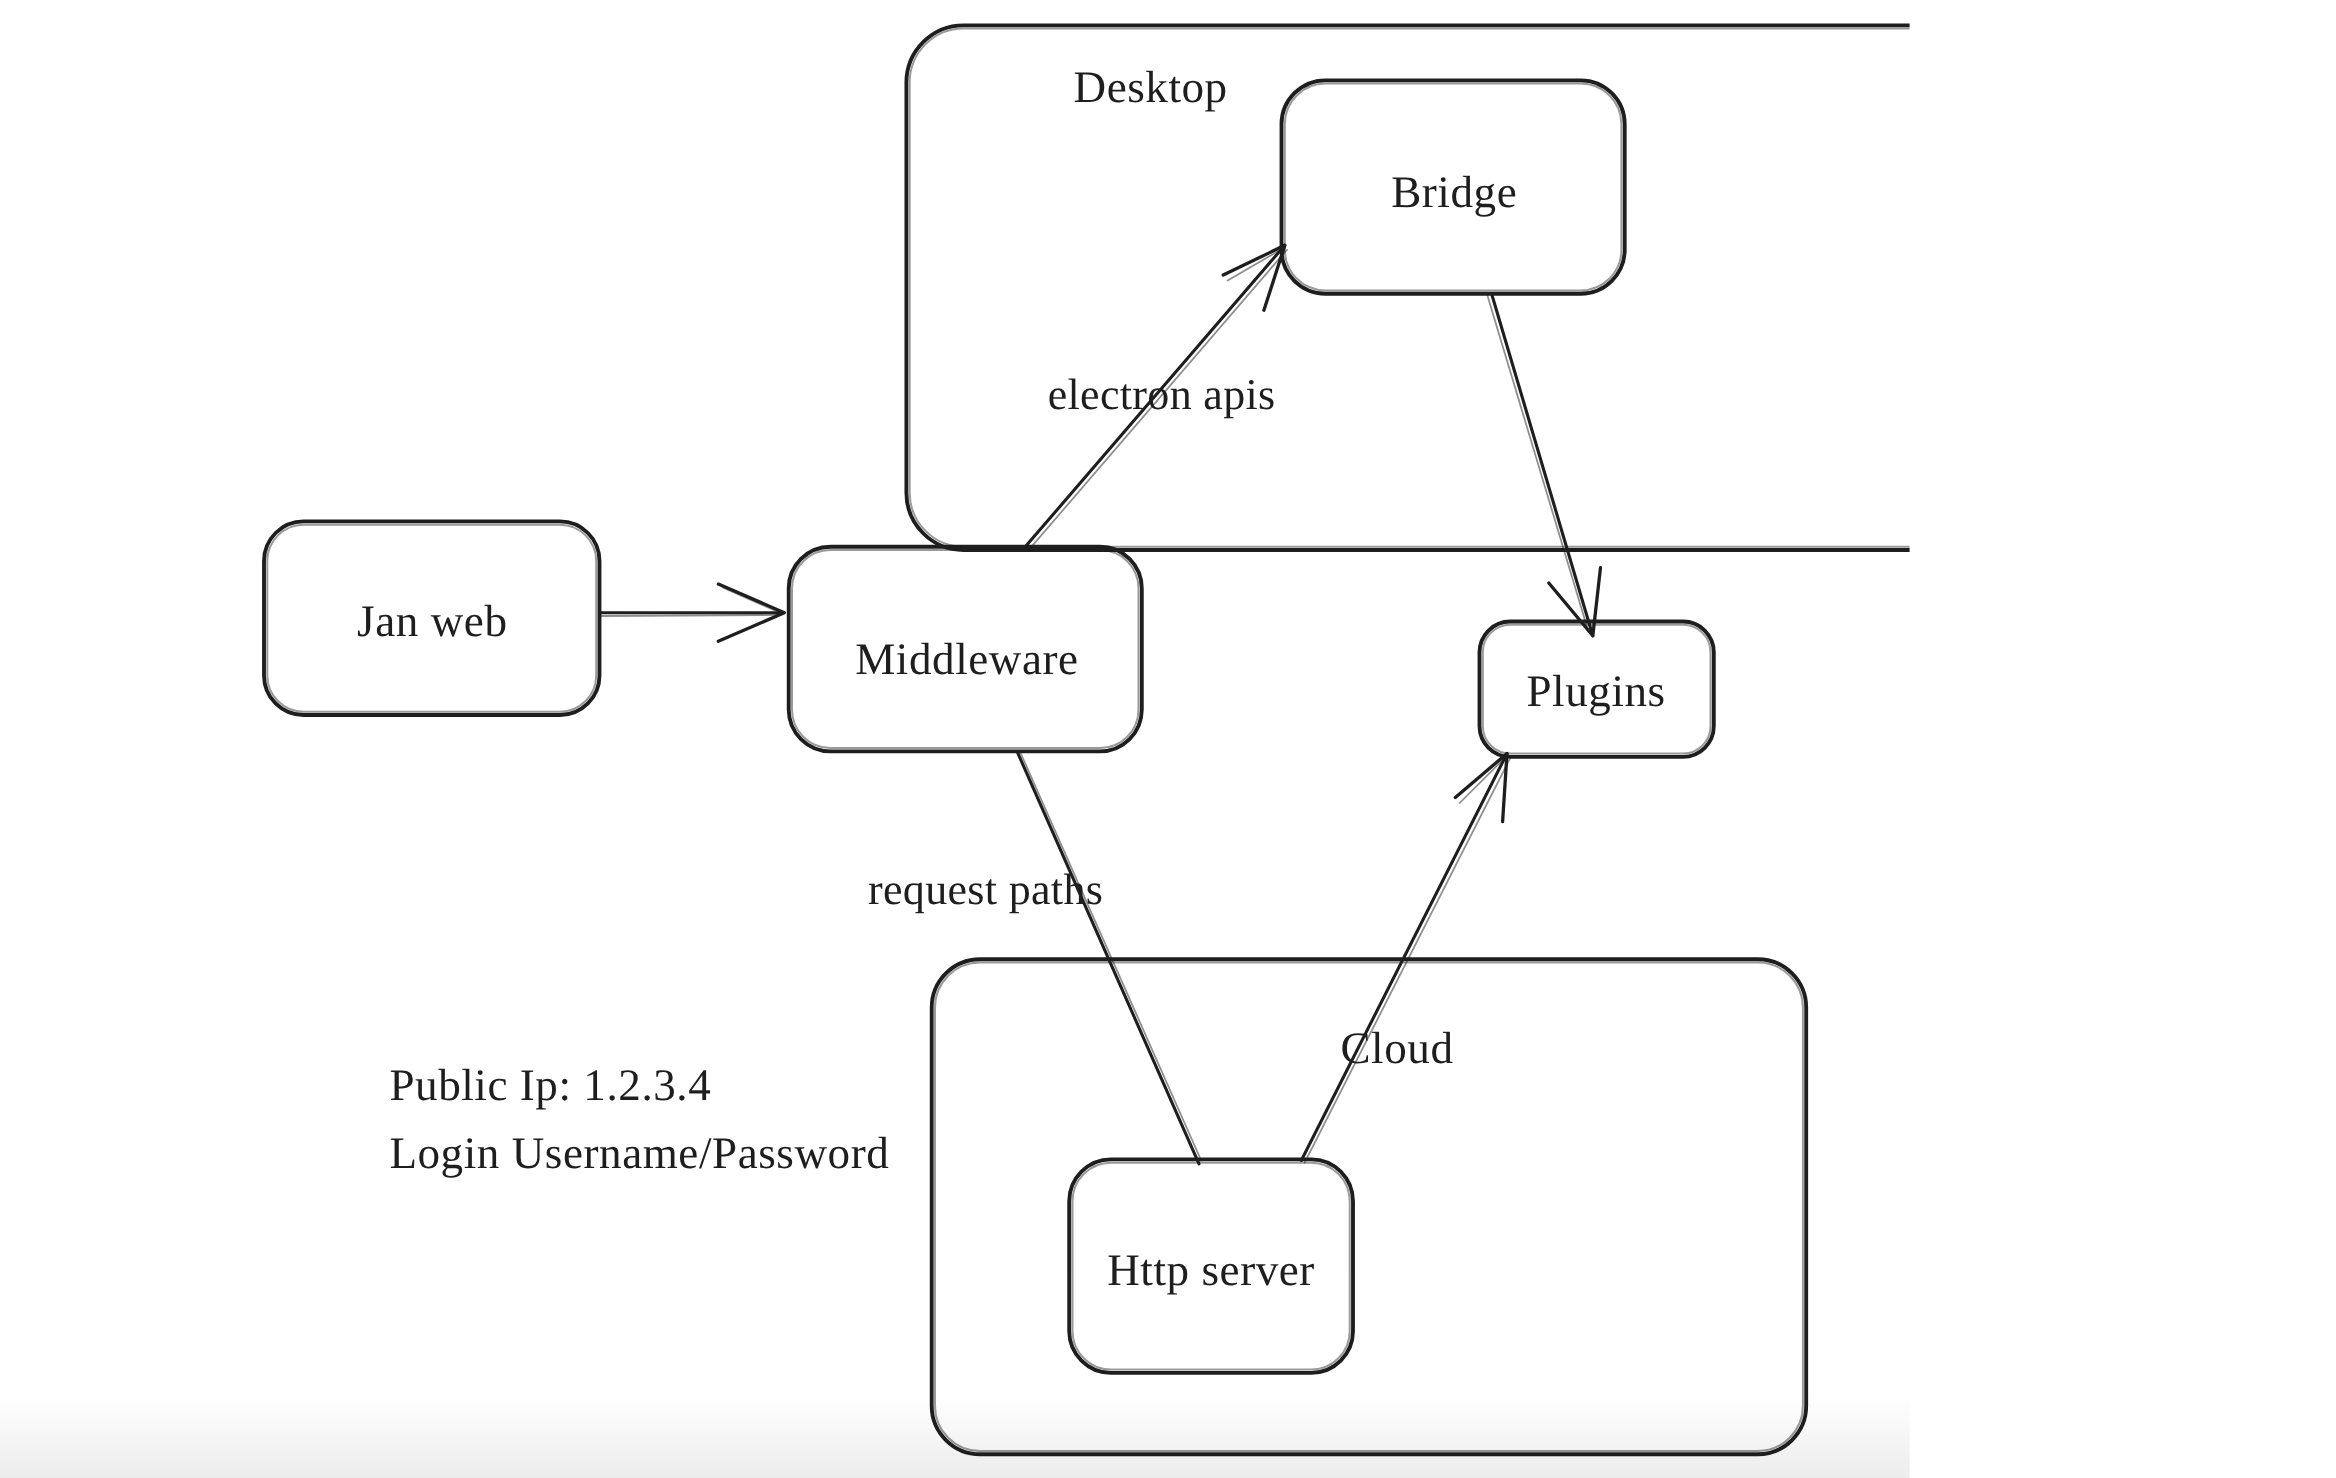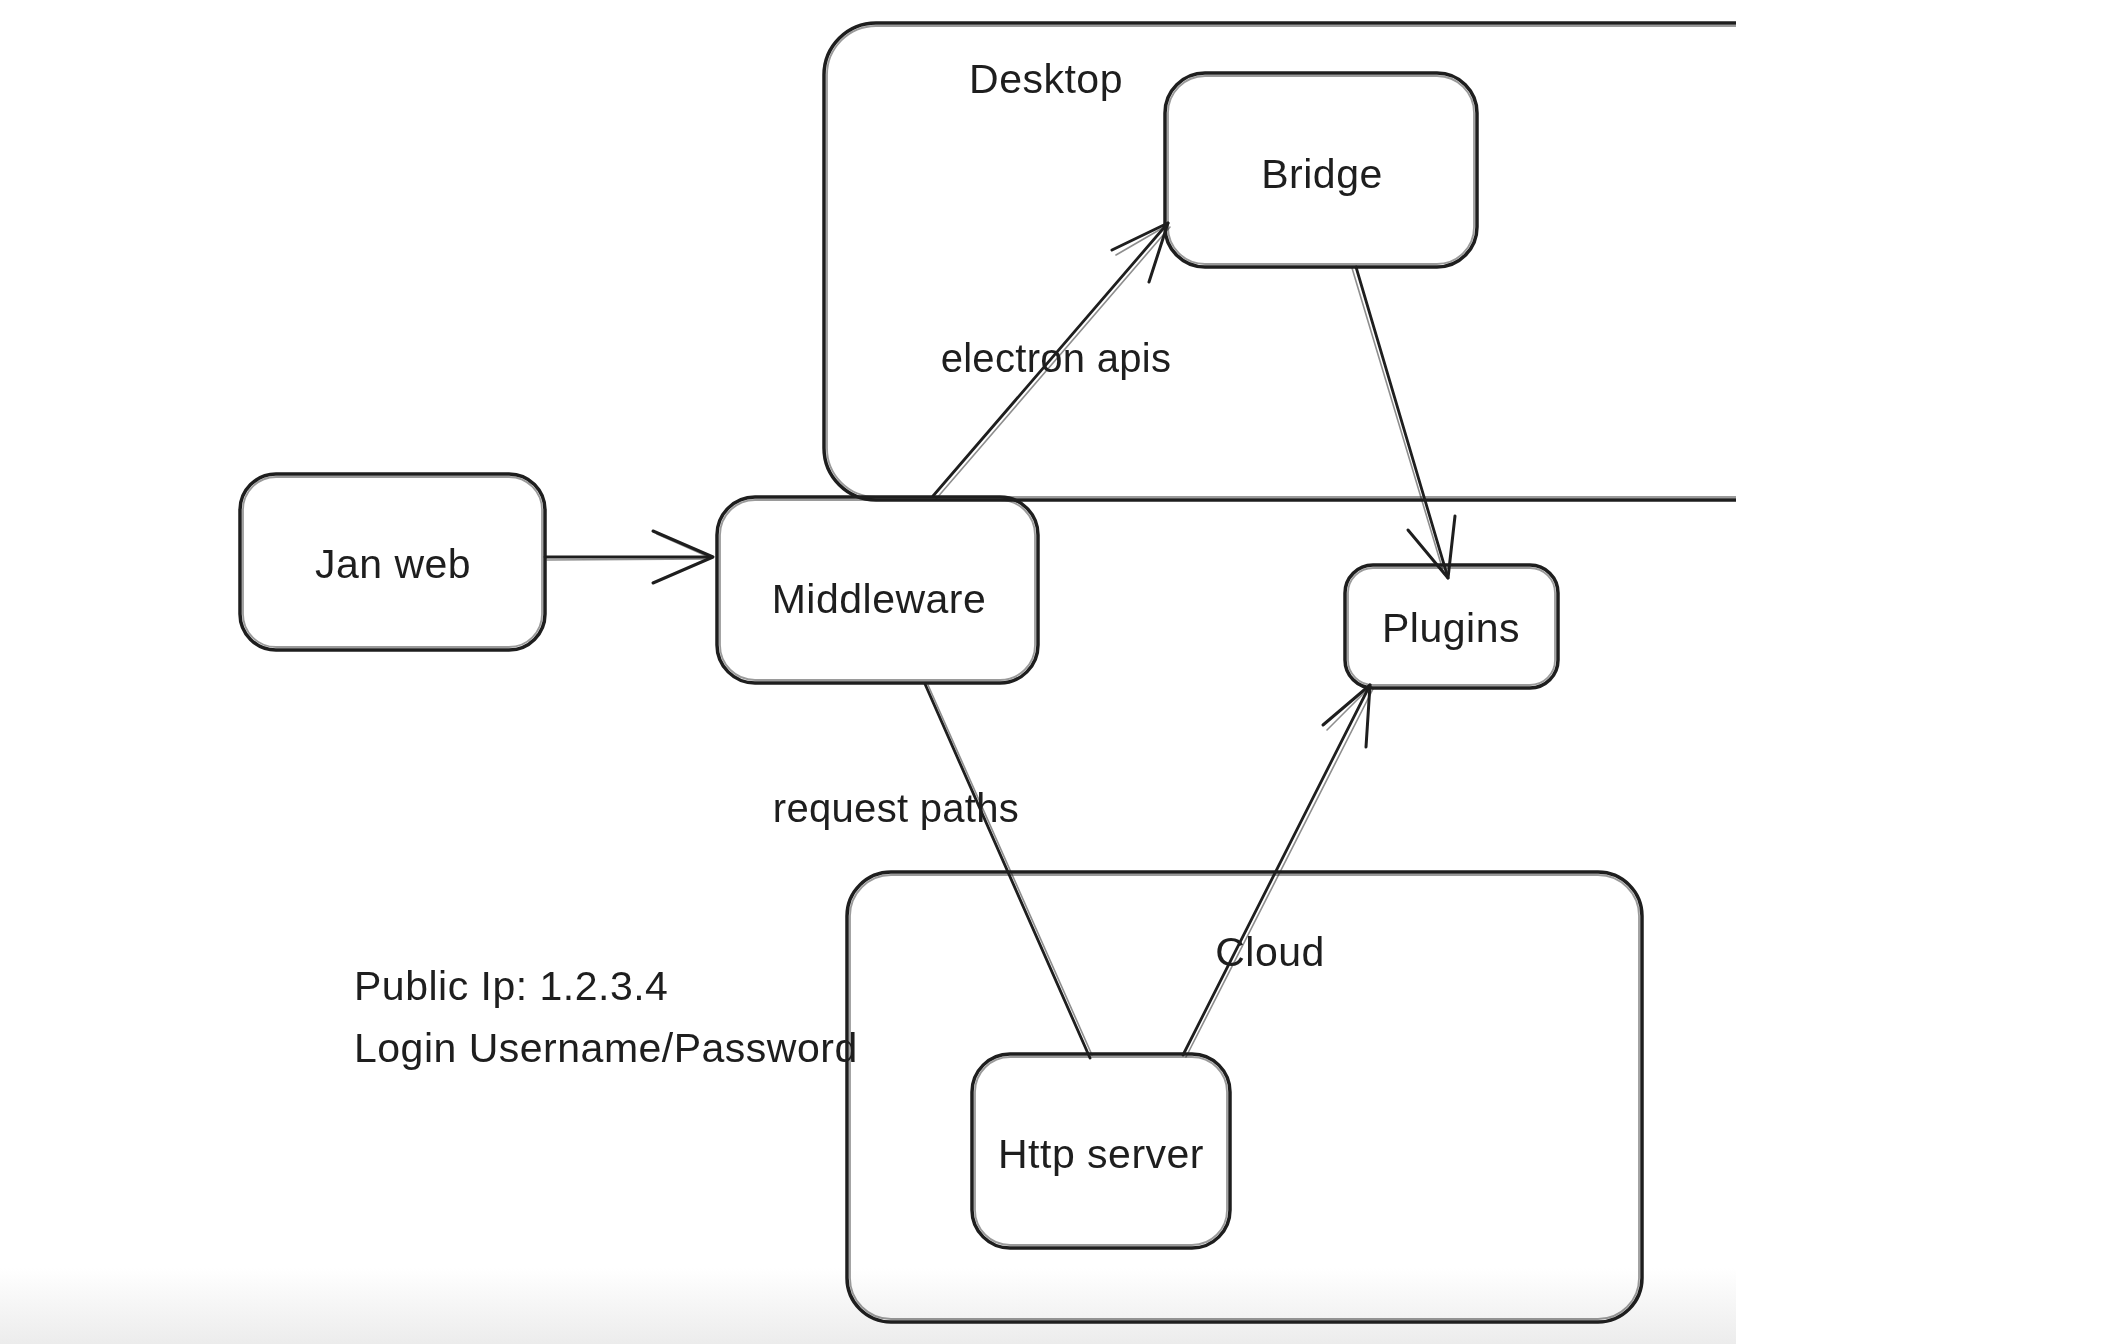--- a/index.html
+++ b/index.html
@@ -1,21 +1,21 @@
 <!DOCTYPE html>
 <html><head>
 <meta charset="utf-8">
 <style>
   html, body { margin: 0; padding: 0; background: #ffffff; }
   .stage {
     position: relative;
     width: 1736px;
     height: 1344px;
     background: #ffffff;
-    font-family: Liberation Sans, sans-serif;
+    font-family: Liberation Serif, serif;
     overflow: hidden;
   }
   svg { display: block; }
   .shape   { stroke: #1e1e1e; stroke-width: 3.5; fill: none; stroke-linecap: round; stroke-linejoin: round; }
   .echo    { stroke: #1e1e1e; stroke-width: 1.8; fill: none; opacity: .45; }
   .line    { stroke: #1e1e1e; stroke-width: 2.8; fill: none; stroke-linecap: round; }
   .lecho   { stroke: #1e1e1e; stroke-width: 1.6; fill: none; opacity: .5; stroke-linecap: round; }
   .head    { stroke: #1e1e1e; stroke-width: 3; fill: none; stroke-linecap: round; stroke-linejoin: round; }
   .lbl     { fill: #1e1e1e; stroke: none; font-size: 41px; letter-spacing: .5px; }
   .lbl-sm  { fill: #1e1e1e; stroke: none; font-size: 40px; letter-spacing: .3px; }

